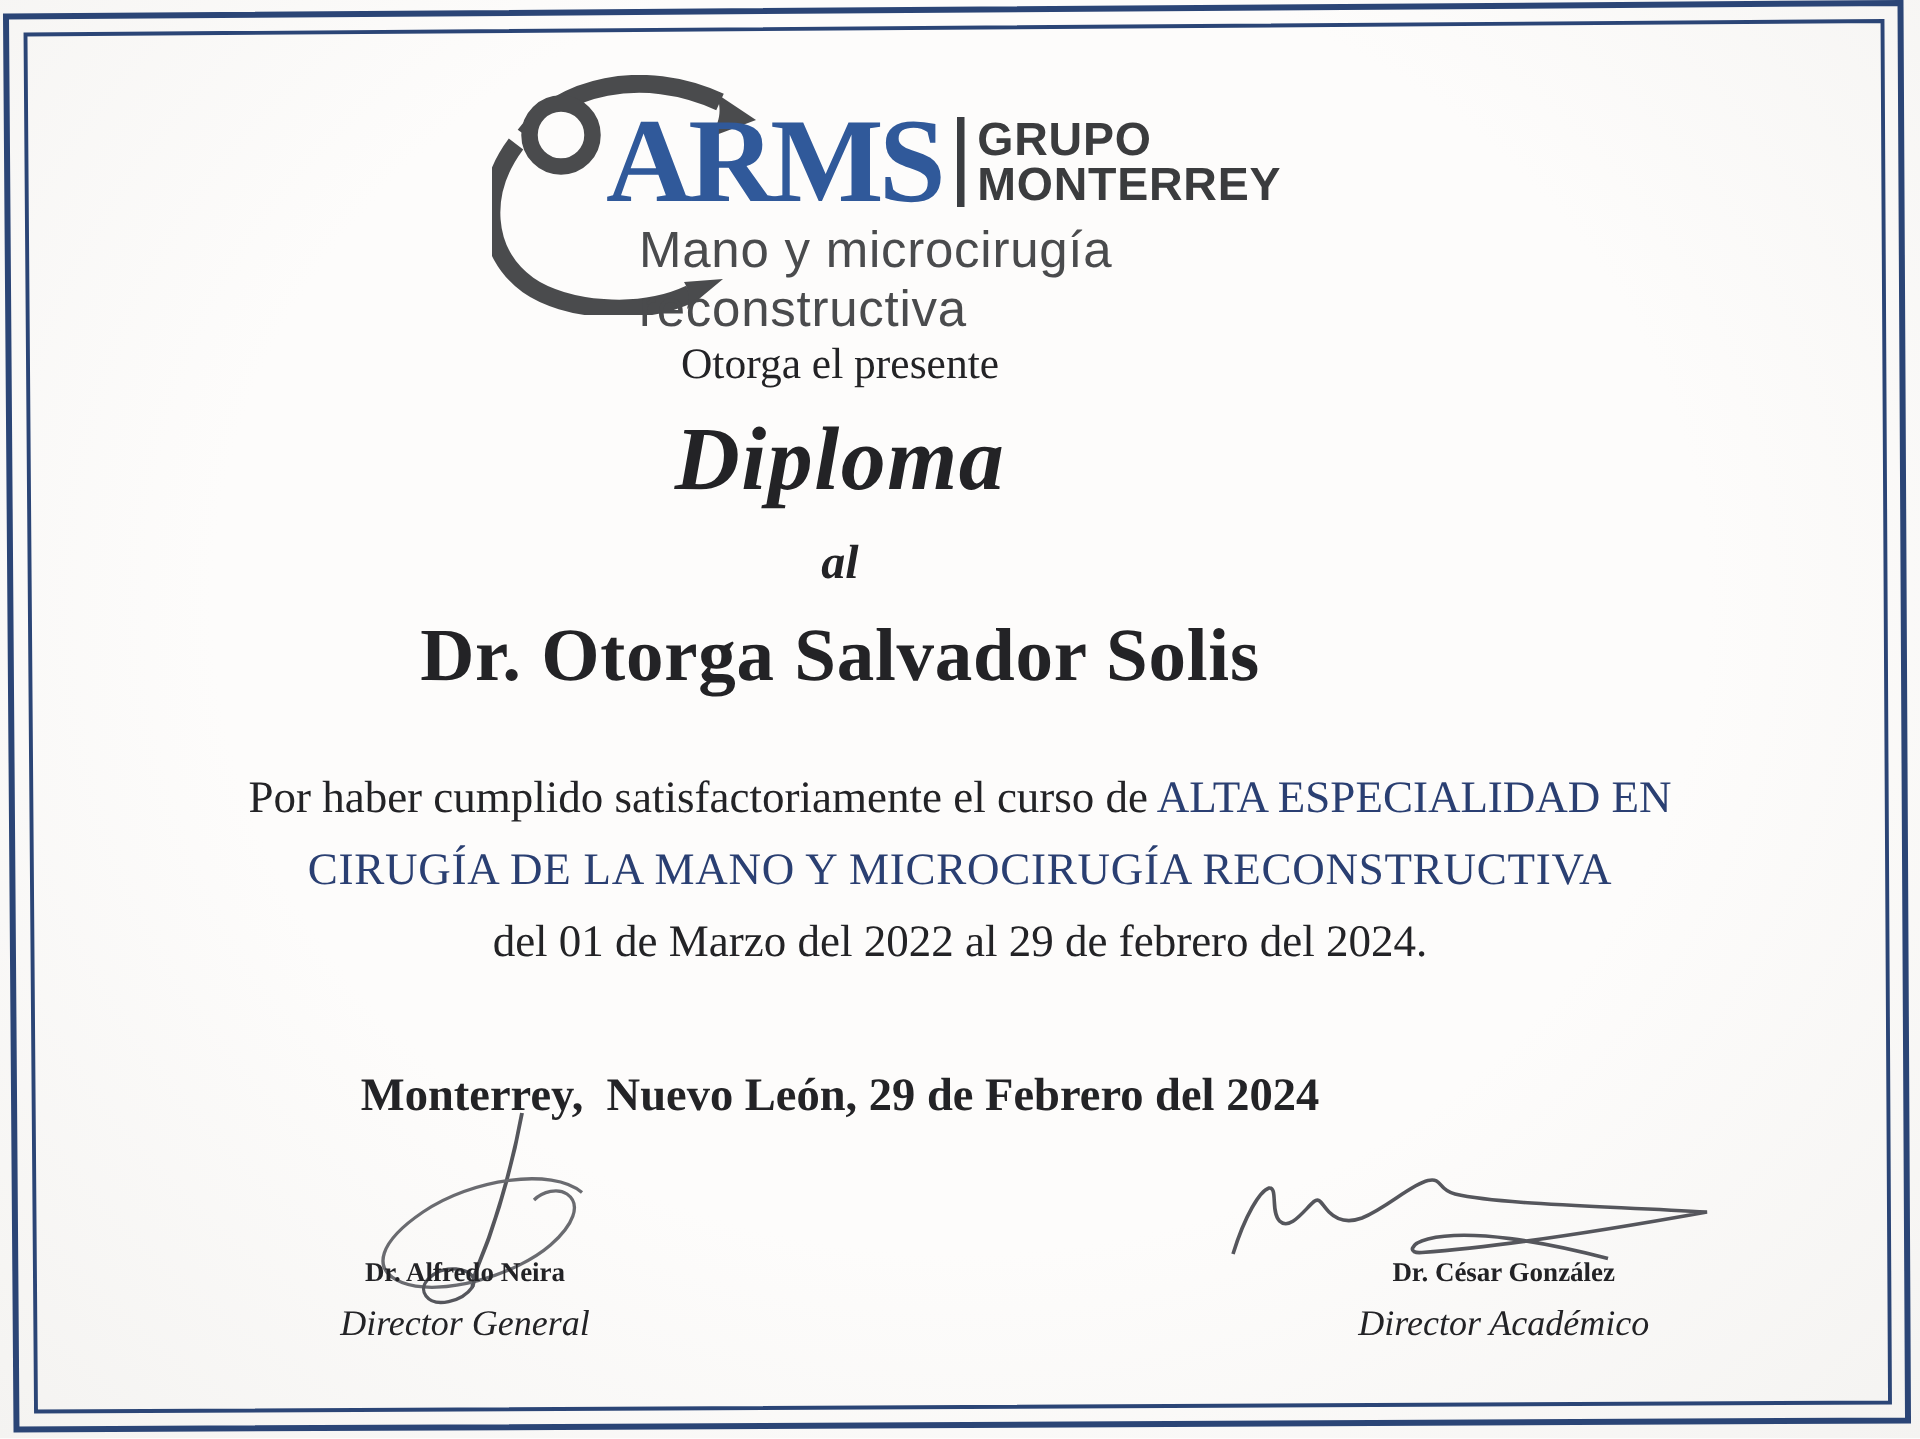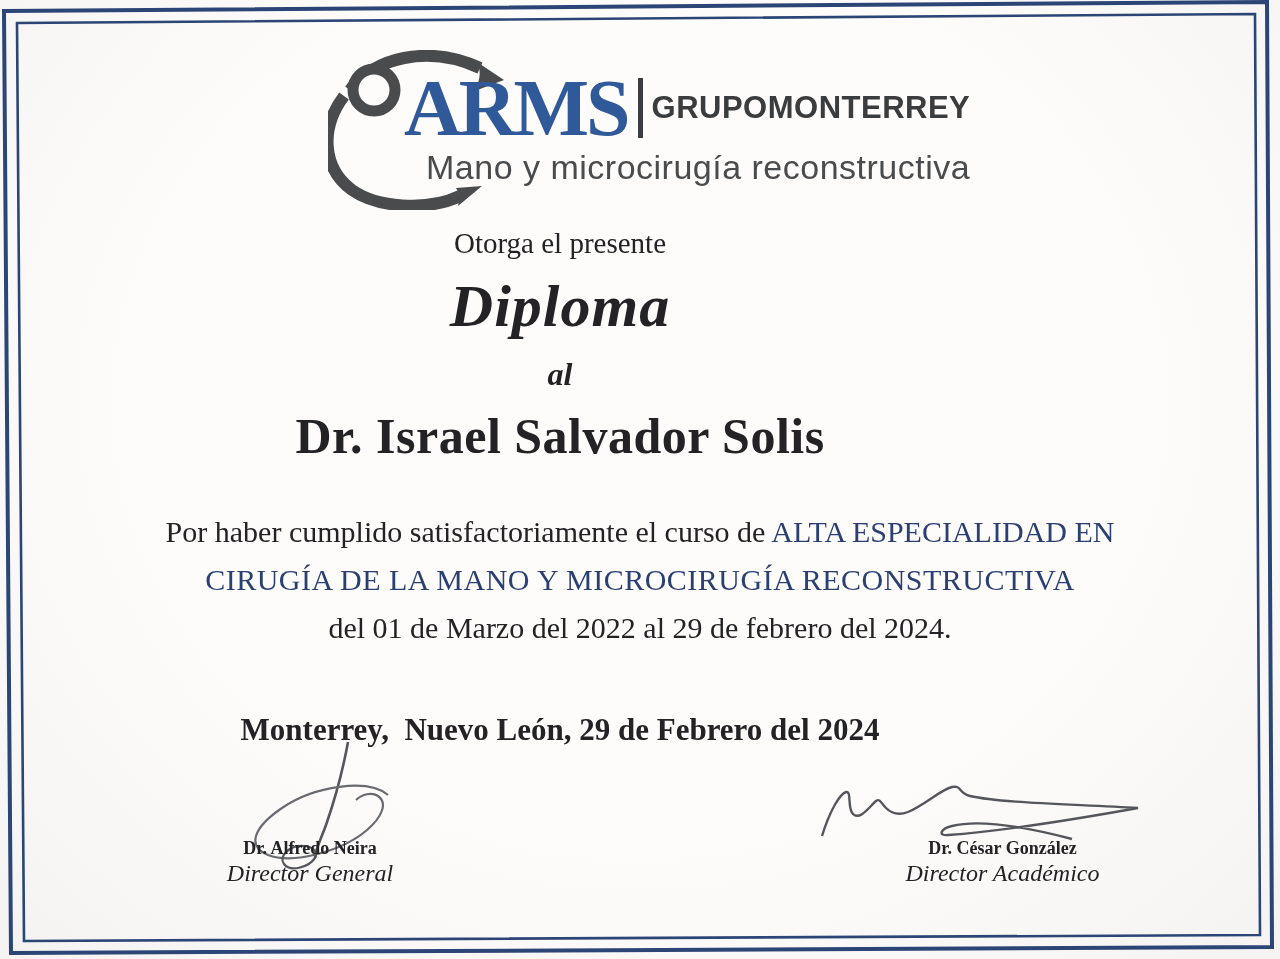--- a/index.html
+++ b/index.html
@@ -29,21 +29,21 @@
   .arms {
     font-family: Liberation Serif, serif;
     font-weight: 700; font-size: 80px; line-height: 0.85;
     letter-spacing: -3px; color: var(--arms-blue, #30599a);
   }
   .logo-divider {
     width: 5px; height: 60px; background: #3b3d41;
     margin: 0 9px 0 10px;
   }
   .group-col {
-    display: flex; flex-direction: row;
+    display: flex; flex-direction: column;
     font-family: "Liberation Sans", "DejaVu Sans", sans-serif;
     font-weight: 700; font-size: 31px; line-height: 0.98;
     letter-spacing: 0.5px; color: var(--group-gray, #3b3c3e);
   }
   .tagline {
     margin: 6px 0 0 22px;
     font-family: "Liberation Sans", "DejaVu Sans", sans-serif;
     font-weight: 400; font-size: 34px; letter-spacing: 0.5px;
     color: var(--mark-gray, #4a4b4d);
   }
@@ -62,21 +62,21 @@
 
   .place-date {
     top: 712px; font-size: 31px; font-weight: 700; white-space: pre-wrap;
   }
 
   
   .sig-block { position: absolute; text-align: center; }
   .sig-left  { left: 140px; top: 838px; width: 340px; }
   .sig-right { left: 805px; top: 838px; width: 395px; }
   .sig-name  { font-size: 18px; font-weight: 700; }
-  .sig-title { font-size: 24px; font-style: italic; margin-top: 1px; }
+  .sig-title { font-size: 24px; font-style: italic; margin-top: 11px; }
   .ink { position: absolute; pointer-events: none; }
   .ink-left  { left: 230px; top: 740px; }
   .ink-right { left: 800px; top: 760px; }
 </style>
 </head>
 <body>
 
 <div class="cert">
 
   <svg class="frame" viewBox="0 0 1280 959">
@@ -109,21 +109,21 @@
         <div class="tagline">Mano y microcirugía reconstructiva</div>
       </div>
     </div>
 
     <div class="line presents">Otorga el presente</div>
 
     <div class="line title">Diploma</div>
 
     <div class="line to-word">al</div>
 
-    <div class="line recipient">Dr. Israel Salvador Solis</div>
+    <div class="line recipient">Dr. Otorga Salvador Solis</div>
 
     <div class="para">
       <div class="row">
         <span>Por haber cumplido satisfactoriamente el curso de </span><span class="navy">ALTA ESPECIALIDAD EN</span>
       </div>
       <div class="row navy course2">CIRUGÍA DE LA MANO Y MICROCIRUGÍA RECONSTRUCTIVA</div>
       <div class="row">del 01 de Marzo del 2022 al 29 de febrero del 2024.</div>
     </div>
 
     <div class="line place-date">Monterrey,  Nuevo León, 29 de Febrero del 2024</div>

